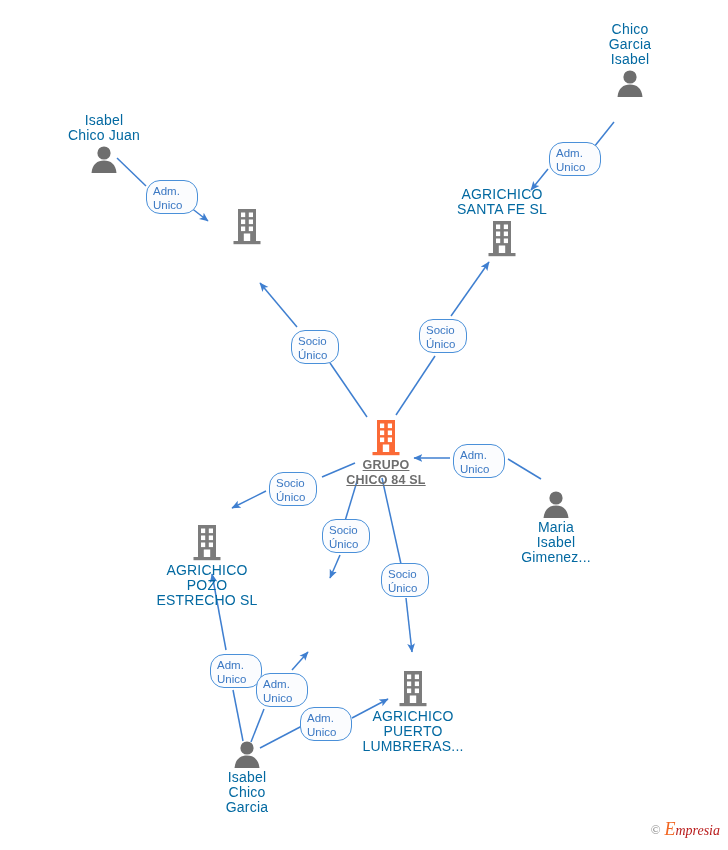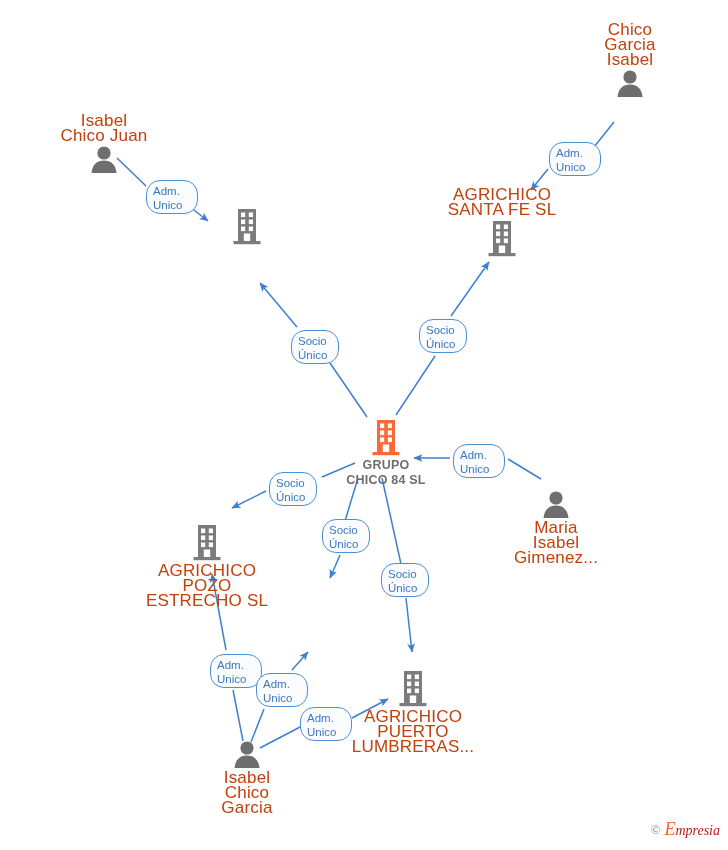--- a/index.html
+++ b/index.html
@@ -31,29 +31,30 @@
     margin-left: -80px;
     text-align: center;
     line-height: 15px;
   }
   .node .icon {
     display: block;
     margin: 0 auto;
   }
   .node .nlabel {
     display: block;
-    font-size: 17px;
-    color: #c2410c;
+    font-size: 14px;
+    color: #0369a1;
     letter-spacing: 0.2px;
     white-space: pre-line;
   }
   .node.company-main .nlabel {
     font-weight: bold;
     color: #6e6e6e;
     font-size: 12.5px;
+    text-decoration: underline;
   }
   .node.label-above .nlabel { margin-bottom: 2px; }
   .node.label-below .nlabel { margin-top: 2px; }
 
   .edge-label {
     position: absolute;
     background: #fbfcfe;
     border: 1.4px solid #4a90d9;
     border-radius: 14px;
     color: #3b78c3;

